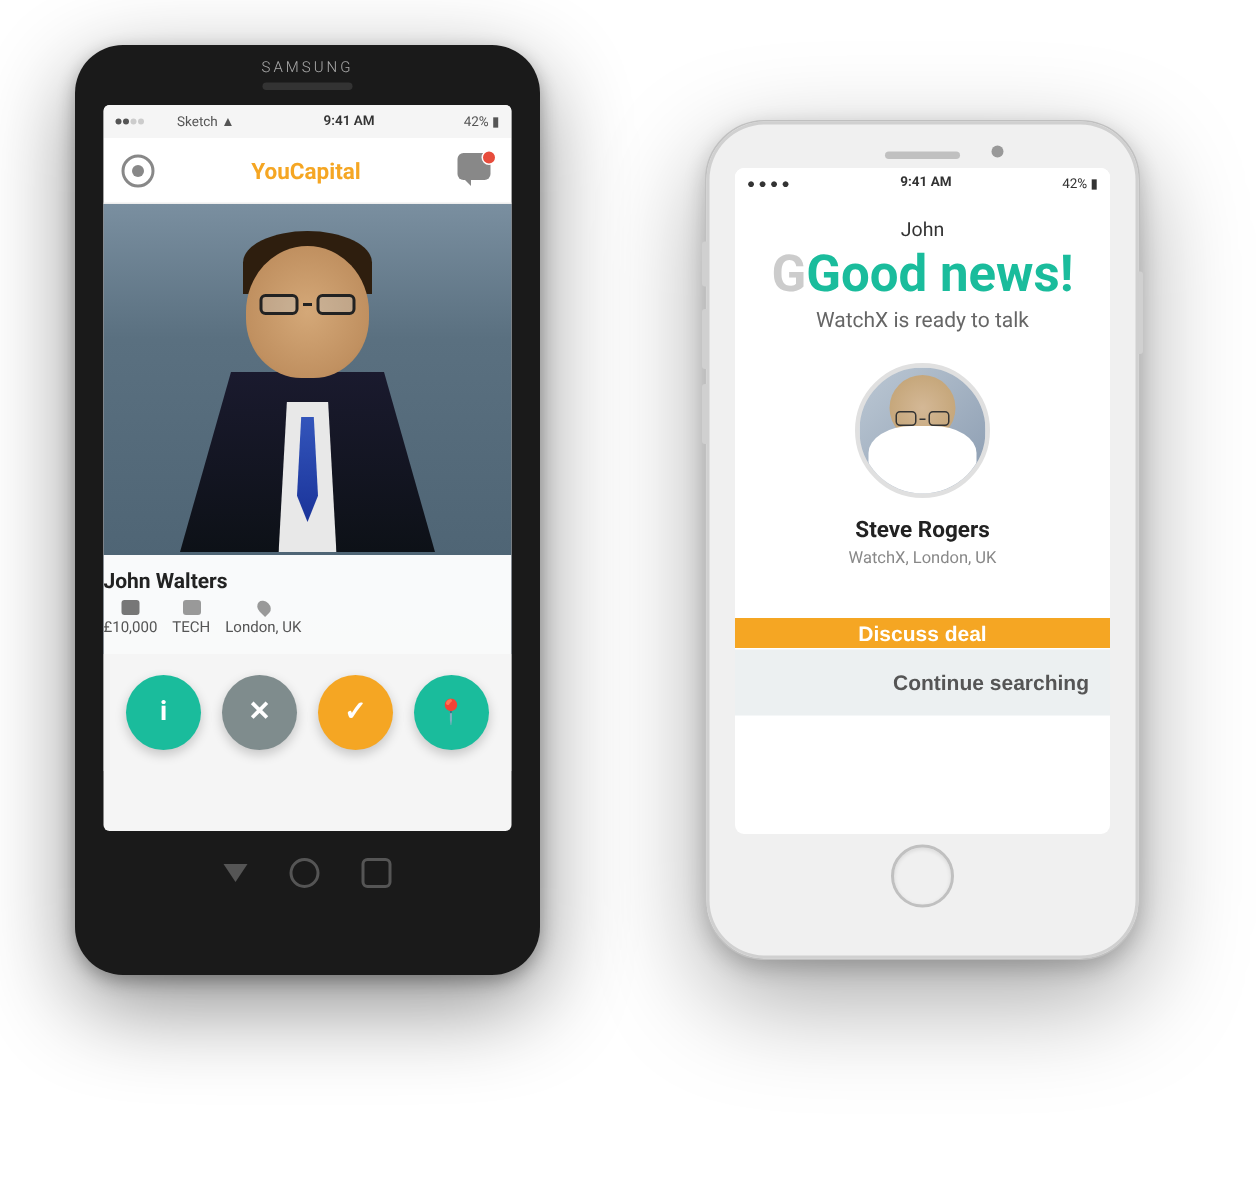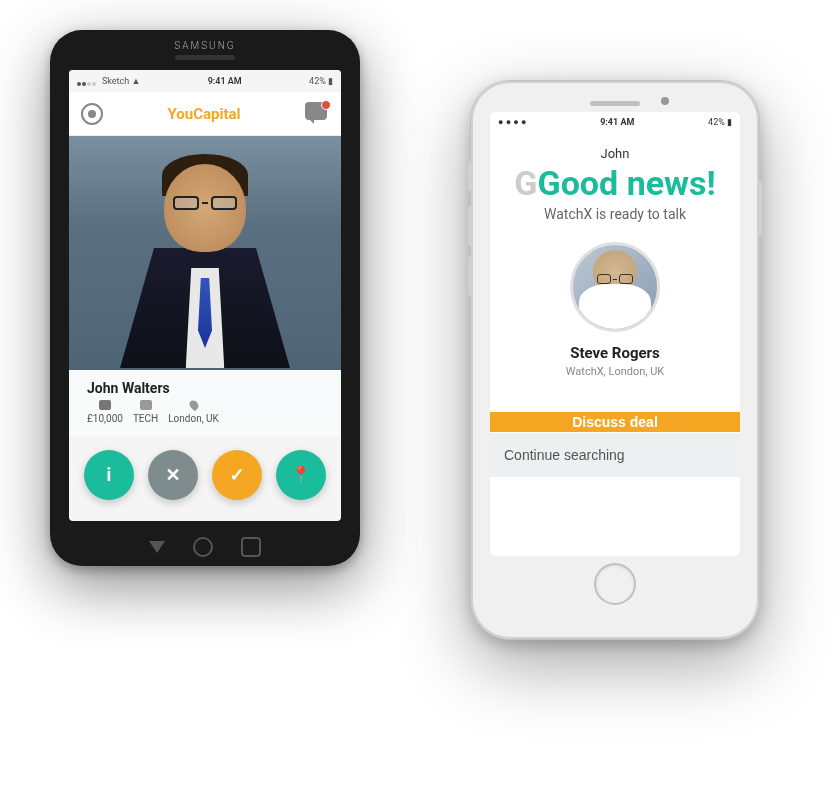--- a/index.html
+++ b/index.html
@@ -24,21 +24,21 @@
       align-items: center;
       justify-content: center;
     }
 
     
     .samsung-phone {
       position: absolute;
       left: 50px;
       top: 30px;
       width: 310px;
-      height: 536px;
+      height: 620px;
       background: #1a1a1a;
       border-radius: 32px;
       box-shadow: 0 20px 60px rgba(0,0,0,0.45), 0 4px 12px rgba(0,0,0,0.3);
       z-index: 2;
       display: flex;
       flex-direction: column;
       align-items: center;
     }
 
     .samsung-top-bar {
@@ -81,21 +81,21 @@
       height: 22px;
       background: #f5f5f5;
       display: flex;
       align-items: center;
       justify-content: space-between;
       padding: 0 8px;
       font-size: 9px;
       color: #555;
     }
 
-    .status-left { display: flex; align-items: flex-end; gap: 2px; }
+    .status-left { display: flex; align-items: center; gap: 18px; }
 
     .signal-dots { display: flex; gap: 1px; }
     .signal-dot {
       width: 4px; height: 4px;
       background: #555;
       border-radius: 50%;
     }
     .signal-dot.empty { background: #ccc; }
 
     
@@ -173,21 +173,21 @@
       overflow: hidden;
       flex-shrink: 0;
     }
 
     
     .profile-card-overlay {
       position: absolute;
       bottom: 0;
       left: 0; right: 0;
       background: rgba(255,255,255,0.97);
-      padding: 10px 18px 12px;
+      padding: 10px 0 12px;
     }
 
     .profile-name {
       font-size: 14px;
       font-weight: 700;
       color: #222;
       margin-bottom: 4px;
     }
 
     .profile-company {
@@ -432,23 +432,23 @@
       cursor: pointer;
       margin-bottom: 1px;
     }
 
     .continue-btn {
       display: block;
       width: 100%;
       padding: 14px;
       background: #ecf0f1;
       color: #555;
-      text-align: left;
+      text-align: right;
       font-size: 14px;
-      font-weight: 400;
+      font-weight: 700;
       border: none;
       cursor: pointer;
     }
 
     .iphone-home-area {
       width: 100%;
       height: 56px;
       display: flex;
       align-items: center;
       justify-content: center;

